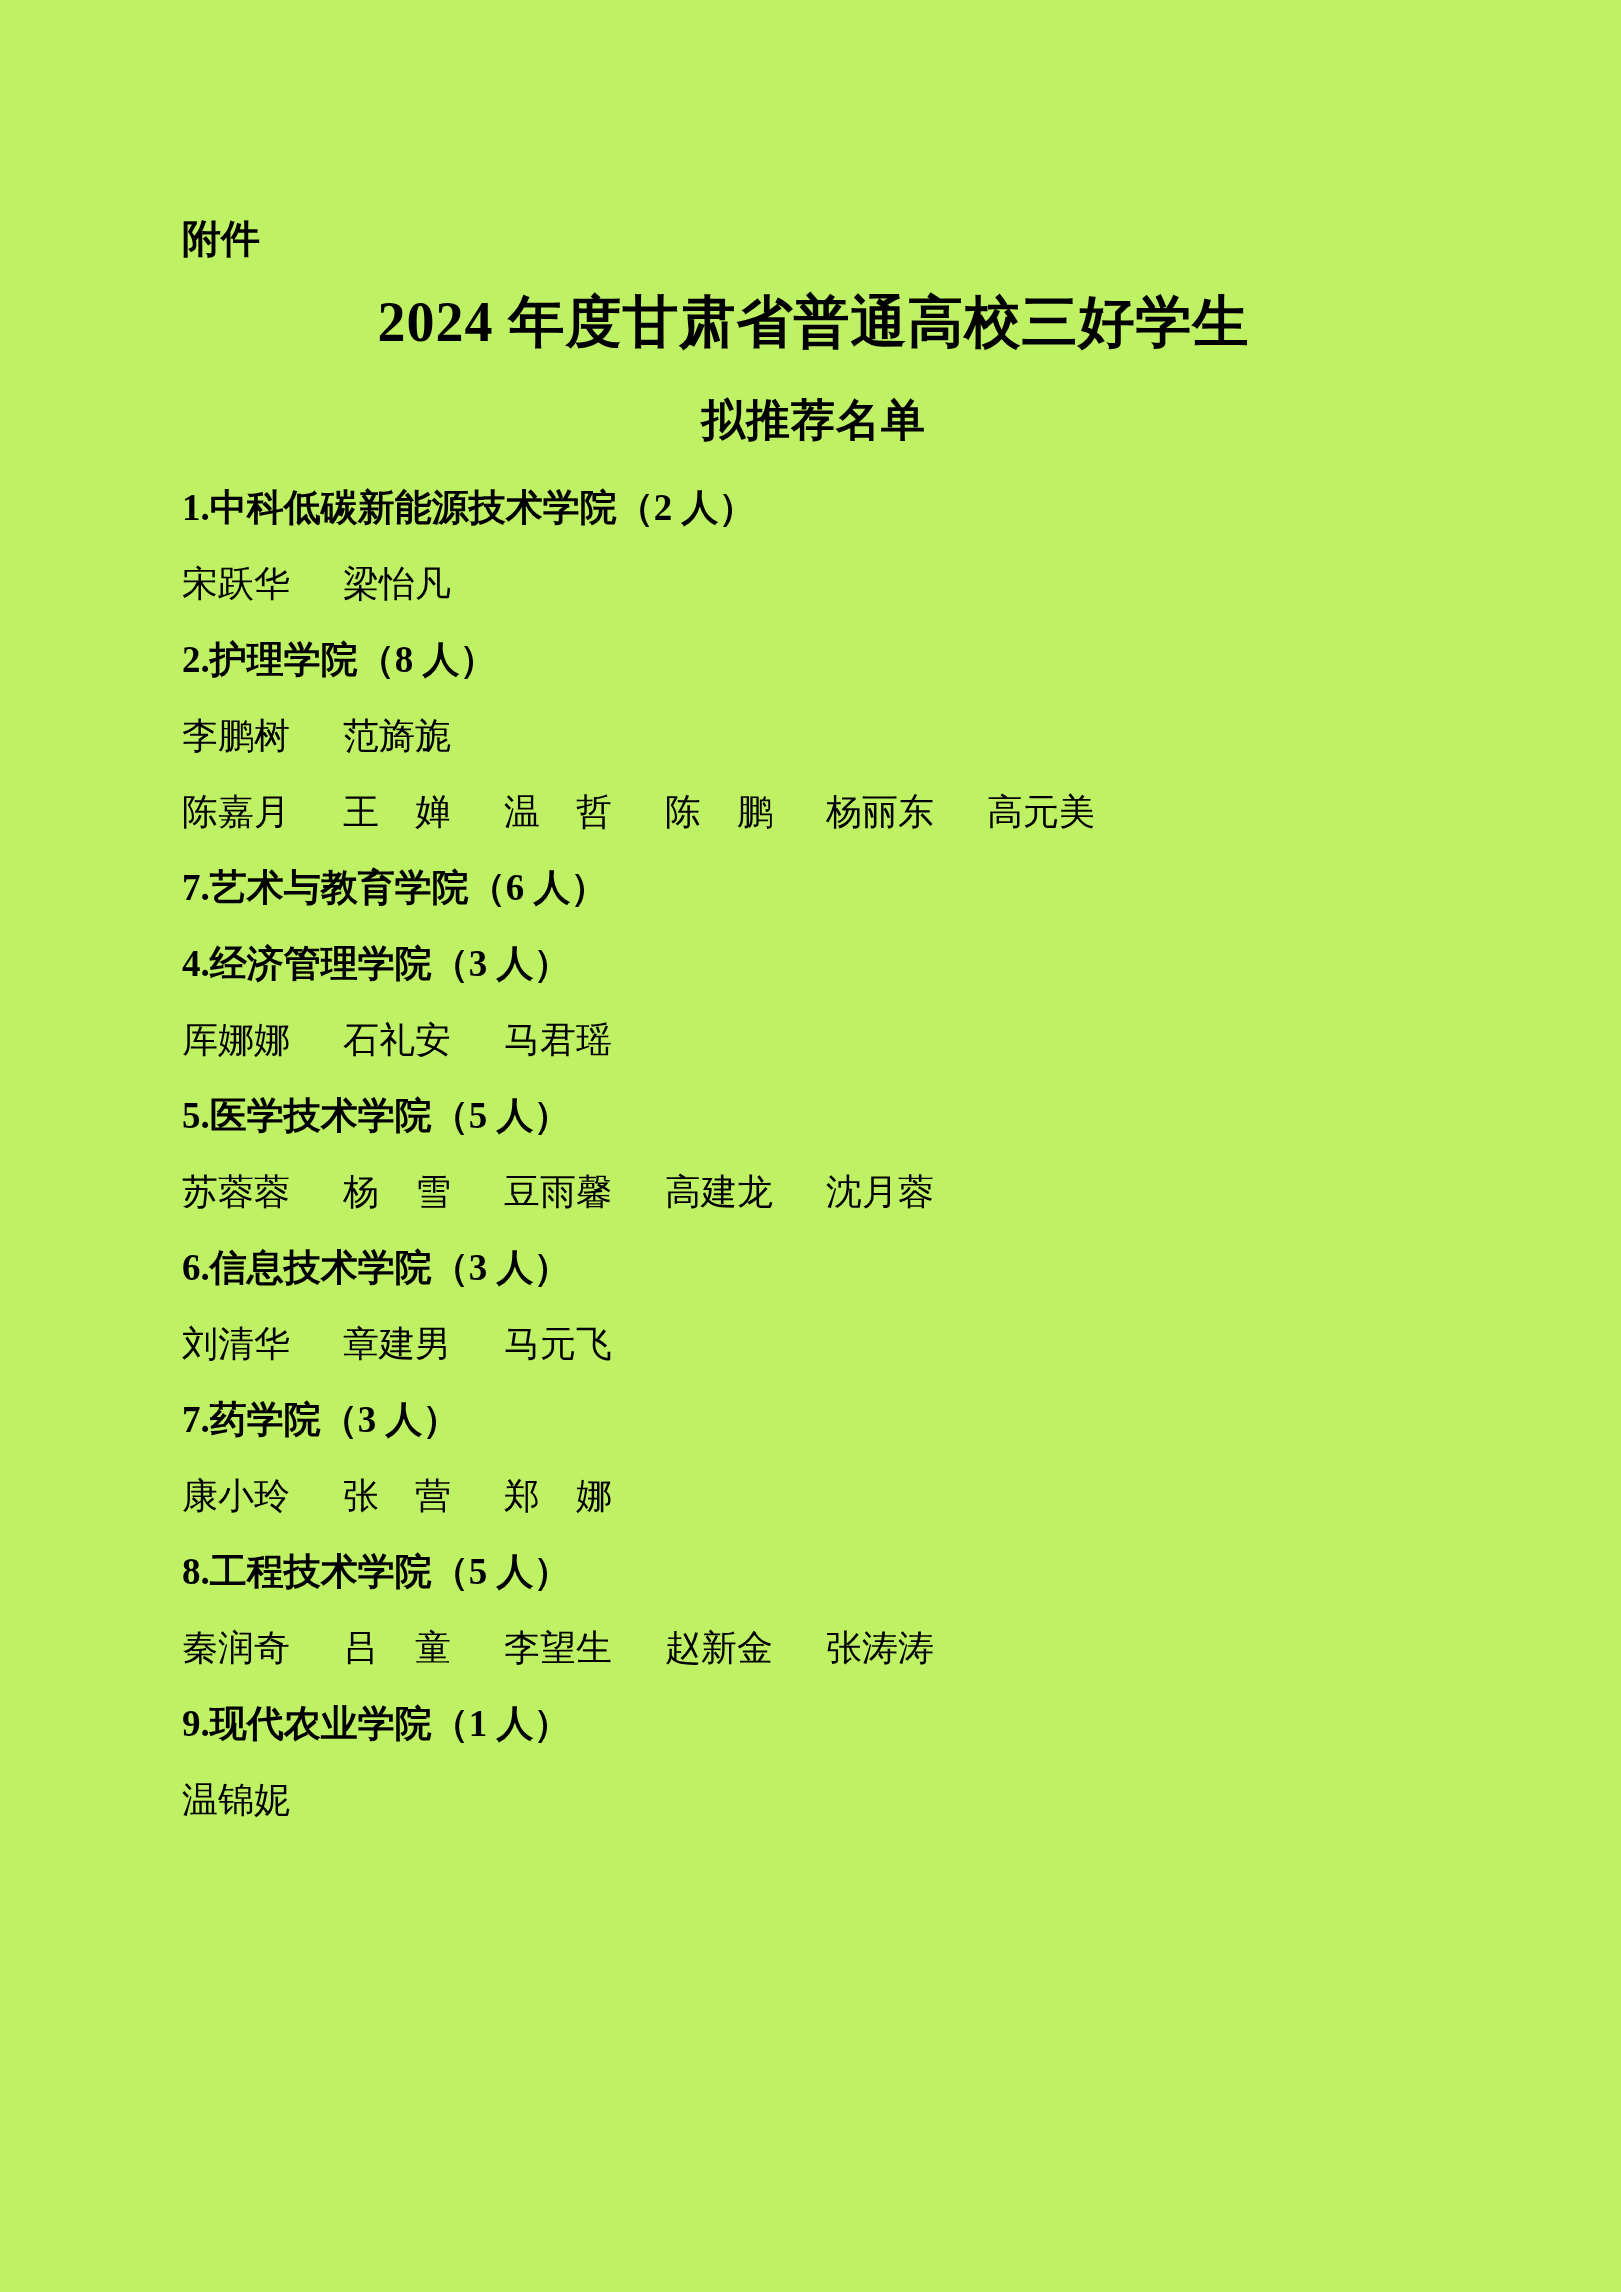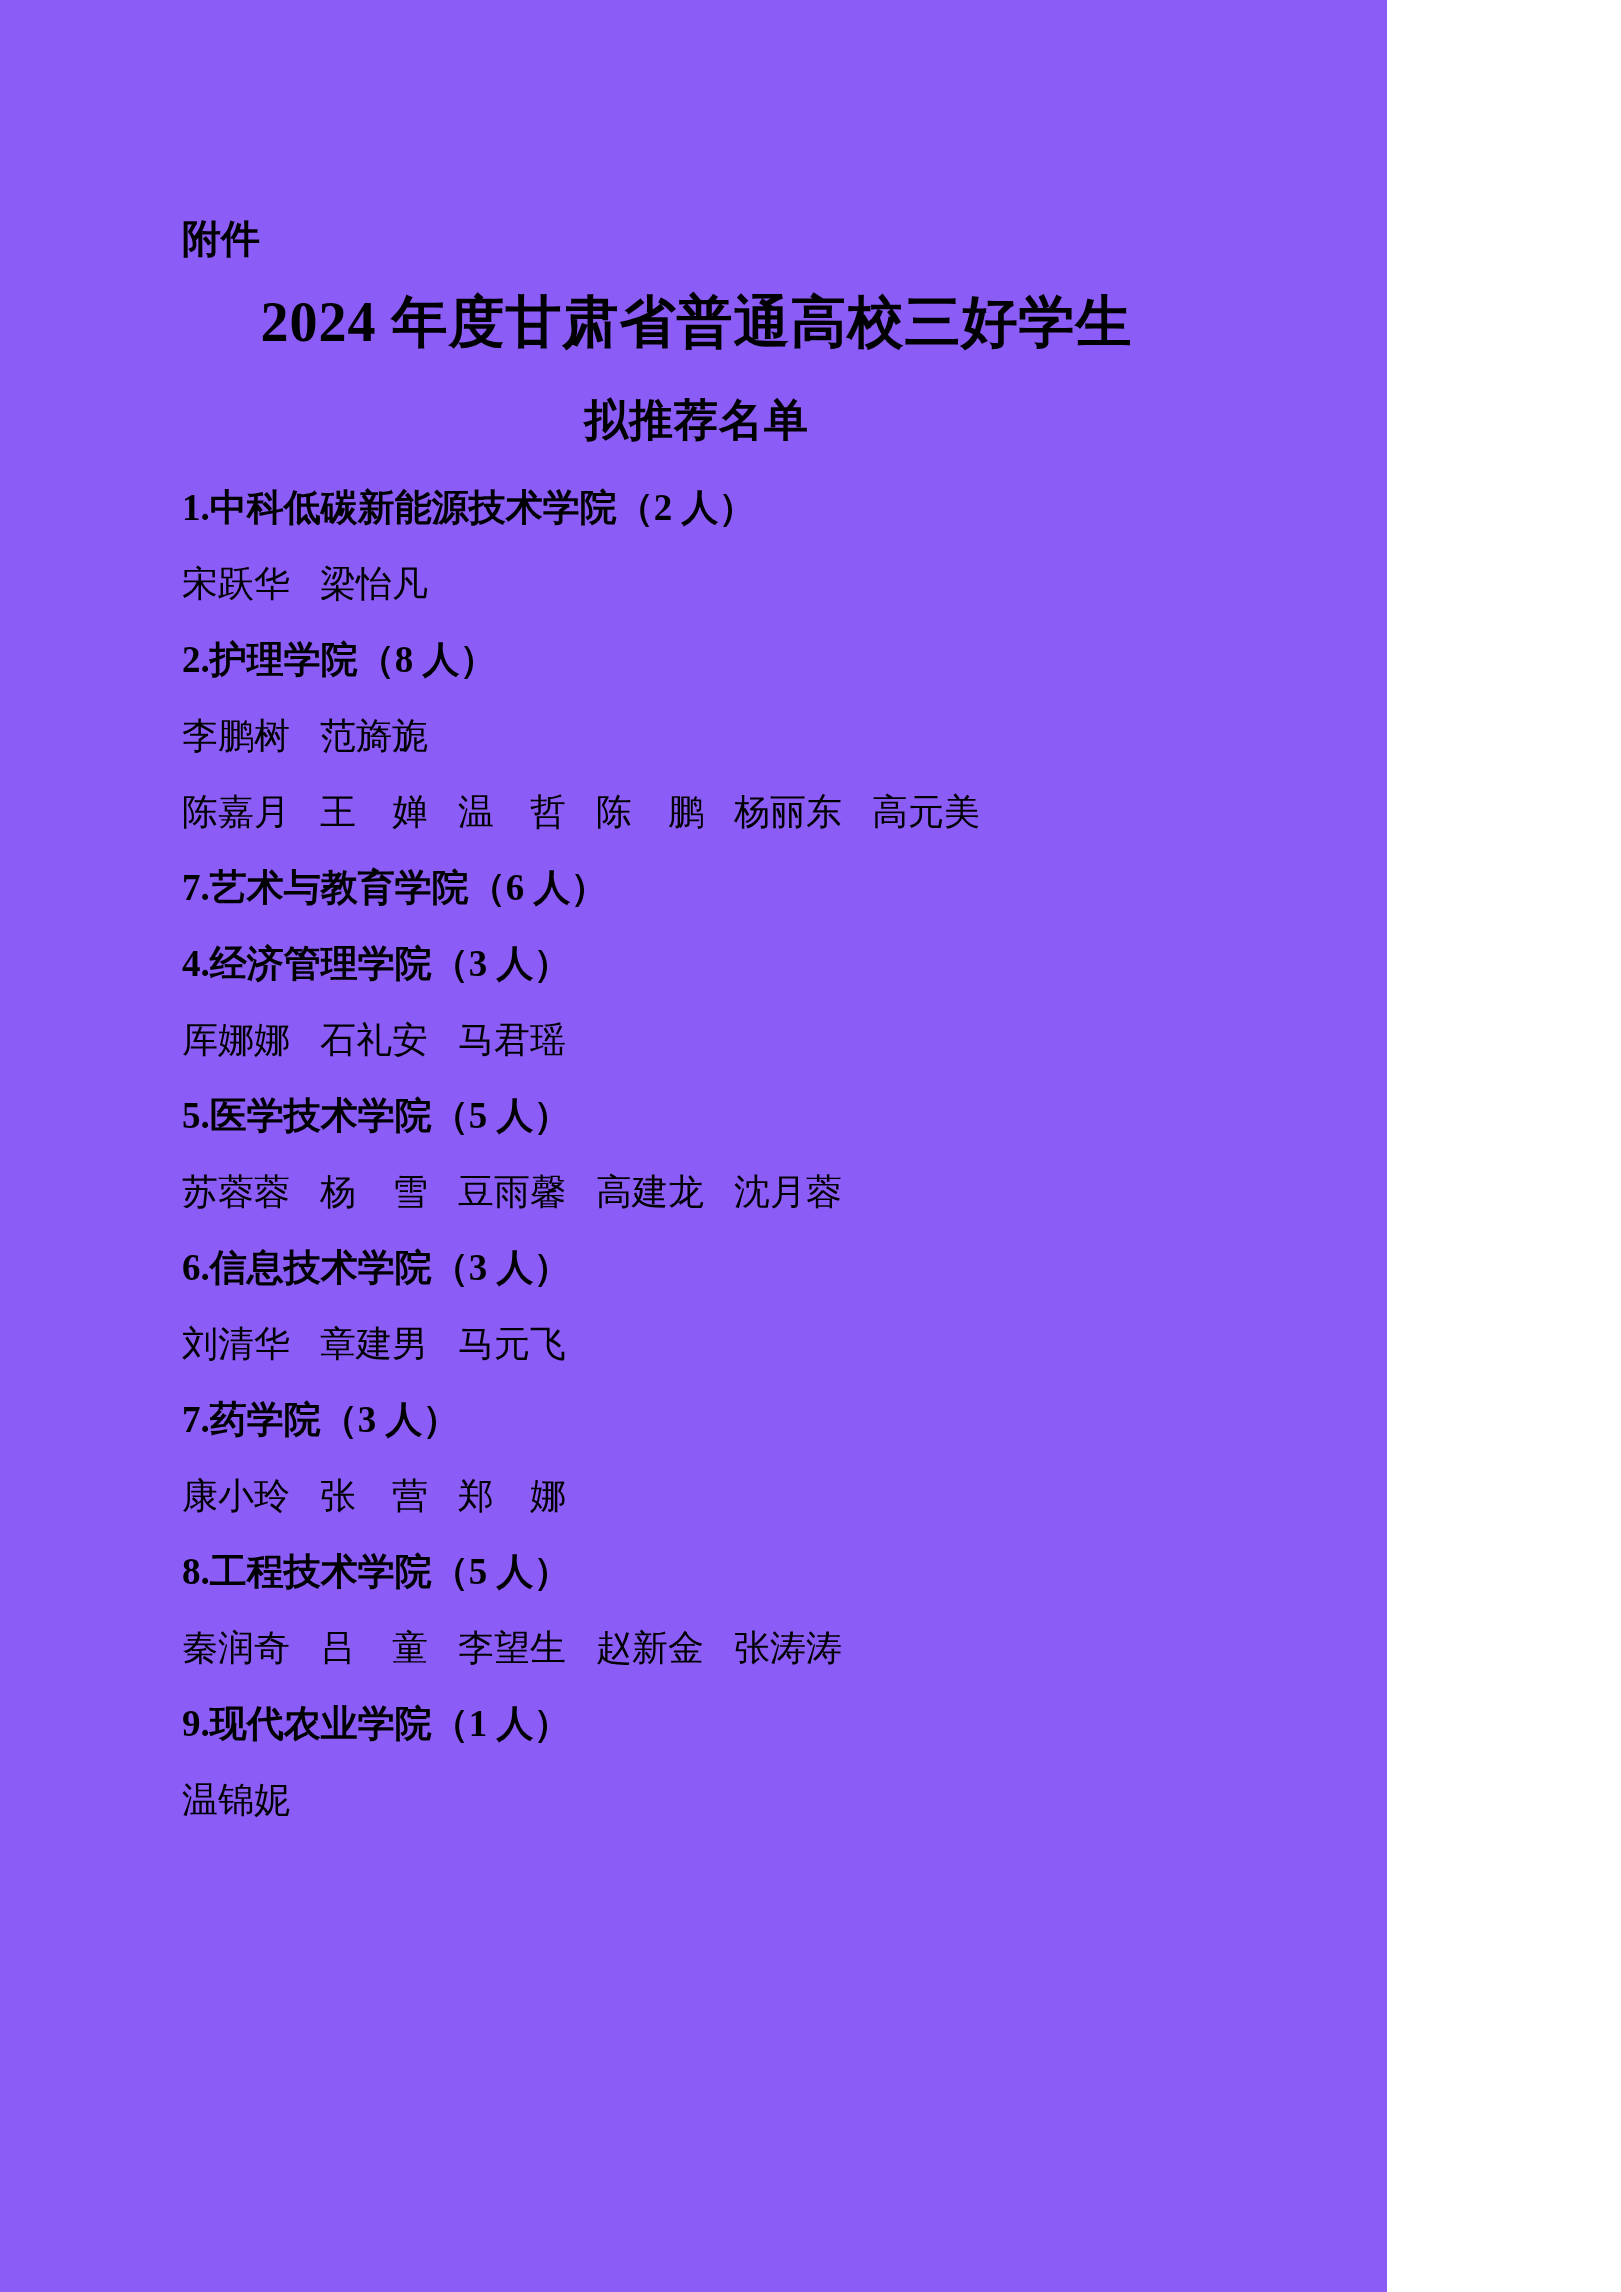--- a/index.html
+++ b/index.html
@@ -2,23 +2,23 @@
 <html><head>
   <meta charset="utf-8">
   <style>
     html, body {
       margin: 0;
       padding: 0;
       background: #ffffff;
     }
     .page {
       position: relative;
-      width: 1387px;
+      width: 1621px;
       height: 2293px;
-      background: #8b5cf6;
+      background: #bef264;
       color: #000000;
       overflow: hidden;
       font-family: "Liberation Serif", "DejaVu Serif", serif;
     }
     .content {
       padding: 218px 176px 0 182px;
     }
     .attachment-label {
       font-family: "Liberation Sans", "DejaVu Sans", sans-serif;
       font-weight: 600;
@@ -47,21 +47,21 @@
     }
     .section-heading {
       font-size: 37px;
       font-weight: bold;
       line-height: 76px;
       white-space: nowrap;
     }
     .names-row {
       display: flex;
       flex-wrap: nowrap;
-      column-gap: 30px;
+      column-gap: 53px;
       font-size: 36px;
       line-height: 76px;
       white-space: nowrap;
     }
     .name {
       display: inline-block;
     }
   </style>
 </head>
 <body>

